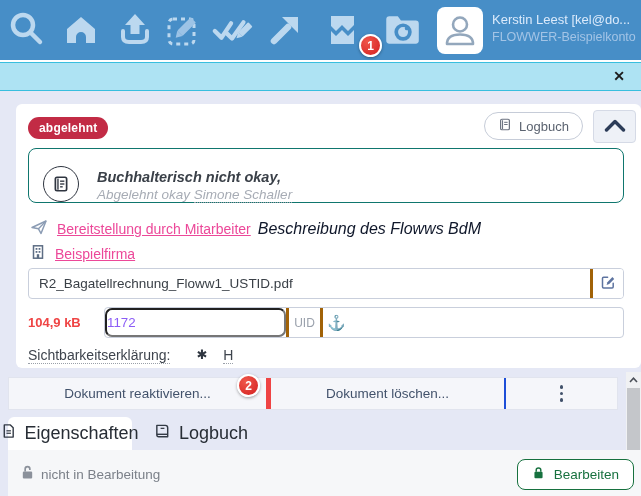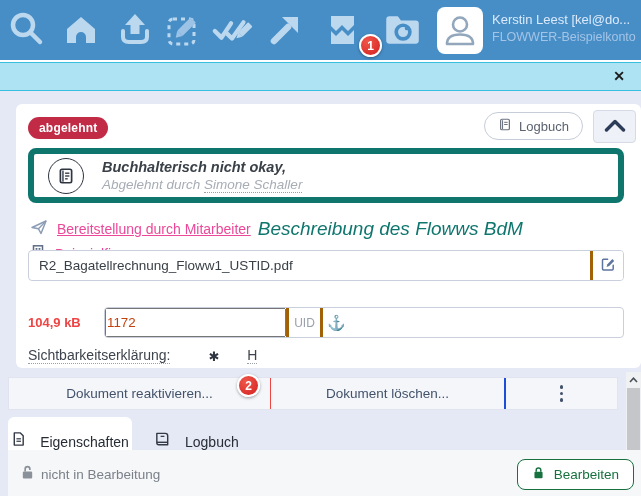--- a/index.html
+++ b/index.html
@@ -27,74 +27,74 @@
 
   
   .card { position:absolute; left:8px; top:104px; width:625px; height:264px; background:#fff; border-radius:6px;margin-left:8px; }
   .status-badge { position:absolute; left:12px; top:13px; background:#c22b45; color:#fff; font-size:12px; font-weight:bold;
     padding:4px 11px; border-radius:11px; letter-spacing:.2px; }
   .logbook-btn { position:absolute; right:58px; top:8px; height:28px; border:1px solid #c6ccd8; border-radius:14px;
     color:#5b6370; font-size:13px; display:flex; gap:7px; padding:0 13px; background:#fff; align-items:center; cursor:pointer; }
   .collapse-btn { position:absolute; right:5px; top:6px; width:43px; height:33px; background:#eef1f7;
     border:1px solid #d5dae6; border-radius:4px; display:flex; align-items:center; justify-content:center; cursor:pointer; }
 
-  .reject-box { position:absolute; left:12px; top:44px; width:596px; height:55px; border:6px solid #0f766e;
-    border-radius:8px; display:flex; align-items:center; }
+  .reject-box { position:absolute; left:12px; top:44px; width:596px; height:55px; border:1px solid #0f766e;
+    border-radius:8px; display:flex; align-items:flex-end; }
   .note-circle { margin-left:14px; width:36px; height:36px; border-radius:50%; border:1.6px solid #2f3540;
     display:flex; align-items:center; justify-content:center; flex:0 0 36px; }
   .note-text { margin-left:18px; }
   .note-title { font-style:italic; font-weight:600; color:#3a4048; font-size:14.5px; }
   .note-sub { font-style:italic; color:#a7acb5; font-size:13.5px; margin-top:2px; }
   .dotted { border-bottom:1px dotted #9aa0a9; cursor:pointer; }
 
   .flow-row { position:absolute; left:14px; top:114px; display:flex; align-items:center; }
   .company-row { position:absolute; left:14px; top:140px; display:flex; align-items:center; }
   .blue-link { color:#ec4899; text-decoration:underline; font-size:14px; margin-left:9px; cursor:pointer; }
-  .flow-desc { font-style:italic; color:#0f766e; font-size:19px; margin-left:7px; }
+  .flow-desc { font-style:italic; color:#0f172a; font-size:16px; margin-left:7px; }
 
   .input-group { position:absolute; left:12px; width:596px; height:31px; border:1px solid #c9cfdc; border-radius:4px;
     background:#fff; display:flex; align-items:stretch; overflow:hidden; }
-  .filename-group { top:146px; }
+  .filename-group { top:164px; }
   .input-group input { border:none; outline:none; flex:1; padding:0 10px; font-size:13.5px;
     font-family:"Liberation Sans", sans-serif; background:transparent; }
   .fn-input { color:#3a4047; }
   .seg { border-left:3px solid #a16207; display:flex; align-items:center; justify-content:center; cursor:pointer; background:#fff; }
   .edit-seg { width:33px; }
 
   .size-row { position:absolute; left:12px; top:203px; width:596px; height:31px; display:flex; align-items:center; }
   .filesize { width:76px; font-weight:bold; font-size:13px; color:#ef4444; }
   .num-group { flex:1; height:31px; border:1px solid #c9cfdc; border-radius:4px; background:#fff; display:flex; overflow:hidden; }
-  .num-input { color:#c2410c; }
+  .num-input { color:#8b5cf6;border-radius:7px; }
   .uid-seg { width:34px; color:#9aa1ac; font-size:12px; }
   .anchor-seg { width:31px; color:#6c7790; font-size:15px; }
 
-  .visibility-row { position:absolute; left:12px; top:243px; display:flex; align-items:flex-end; font-size:14px; color:#3e444d;gap:12px; }
+  .visibility-row { position:absolute; left:12px; top:243px; display:flex; align-items:flex-start; font-size:14px; color:#3e444d; }
   .vis-marker { margin-left:26px; font-size:13px; color:#2f3640; cursor:pointer; }
   .vis-value { margin-left:16px; }
 
   
   .actions-row { position:absolute; left:8px; top:377px; width:610px; height:33px; background:#f5f6fa;
     border:1px solid #e1e4ee; display:flex; }
   .action-cell { display:flex; align-items:center; justify-content:center; color:#42526b; font-size:13.5px; cursor:pointer; }
-  .cell-1 { width:262px; border-right:1px solid #ef4444; }
+  .cell-1 { width:262px; border-right:5px solid #ef4444; }
   .cell-2 { width:235px; border-right:2px solid #1d4ed8; }
   .cell-3 { flex:1; }
   .kebab { display:flex; flex-direction:column; gap:3px; }
   .kebab i { width:3.5px; height:3.5px; border-radius:50%; background:#42526b; }
   .badge-2 { left:237px; top:374px; }
   .badge-1 { left:359px; top:34px; }
 
   
   .scrollbar { position:absolute; left:626px; top:372px; width:15px; height:124px; background:#f0f1f3; }
   .sb-btn { height:15px; display:flex; align-items:center; justify-content:center; cursor:pointer; }
   .sb-thumb { position:absolute; left:1px; top:16px; width:13px; height:108px; background:#c4c6ca; cursor:grab; }
 
   
   .tabs { position:absolute; left:8px; top:417px; height:33px; display:flex; align-items:flex-end; }
-  .tab { display:flex; align-items:flex-end; justify-content:center; gap:14px; font-size:14px; color:#272d35; cursor:pointer; height:33px; }
+  .tab { display:flex; align-items:center; justify-content:center; gap:8px; font-size:18px; color:#272d35; cursor:pointer; height:33px; }
   .tab-active { width:124px; background:#fff; border-radius:6px 6px 0 0; }
   .tab-inactive { padding:0 16px; margin-left:6px; }
 
   
   .footer { position:absolute; left:8px; top:450px; width:641px; height:46px; background:#f6f7f9; }
   .lock-status { position:absolute; left:12px; top:15px; display:flex; align-items:center; gap:6px;
     color:#7b8089; font-size:13.5px; }
   .edit-btn { position:absolute; right:15px; top:9px; height:31px; padding:0 14px; background:#fff;
     border:1.5px solid #17713f; border-radius:4px; color:#17713f; font-size:13.5px; font-weight:500;
     display:flex; align-items:center; gap:9px; cursor:pointer; }
@@ -207,21 +207,21 @@
             <rect x="3" y="2" width="10" height="12" rx="1.5" fill="none" stroke="#2f3540" stroke-width="1.5"></rect>
             <line x1="5.3" y1="3" x2="5.3" y2="13" stroke="#2f3540" stroke-width="1.2"></line>
             <line x1="7.2" y1="5.5" x2="11" y2="5.5" stroke="#2f3540" stroke-width="1.2"></line>
             <line x1="7.2" y1="8" x2="11" y2="8" stroke="#2f3540" stroke-width="1.2"></line>
             <line x1="7.2" y1="10.5" x2="9.5" y2="10.5" stroke="#2f3540" stroke-width="1.2"></line>
           </svg>
       </span>
       <div class="note-text">
         <div class="note-title">Buchhalterisch nicht okay,</div>
         <div class="note-sub">
-          <span>Abgelehnt durch </span><span class="dotted">Simone Schaller</span>
+          <span>Abgelehnt okay </span><span class="dotted">Simone Schaller</span>
         </div>
       </div>
     </div>
 
     <div class="flow-row">
       <span>
         <svg width="18" height="18" viewBox="0 0 18 18">
             <path d="M2 9.5 L16 3 L11 15.5 L8.5 10.8 Z" fill="none" stroke="#8b9cb4" stroke-width="1.5" stroke-linejoin="round"></path>
             <path d="M16 3 L8.5 10.8" stroke="#8b9cb4" stroke-width="1.3"></path>
           </svg>

